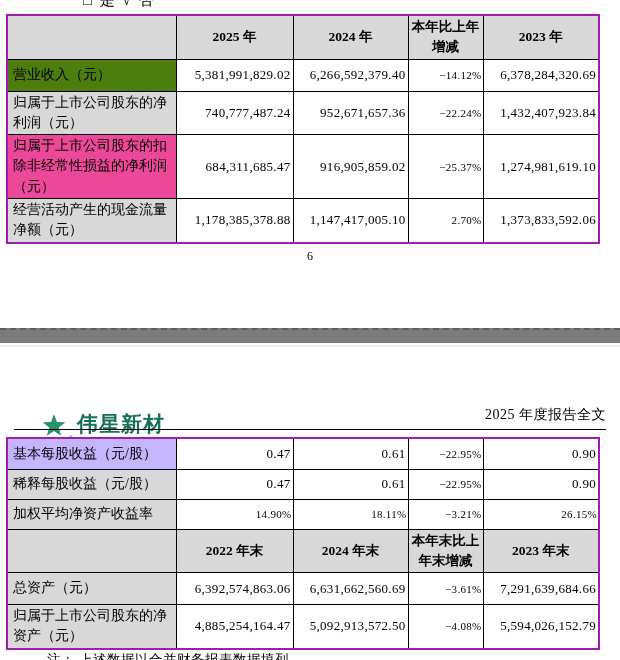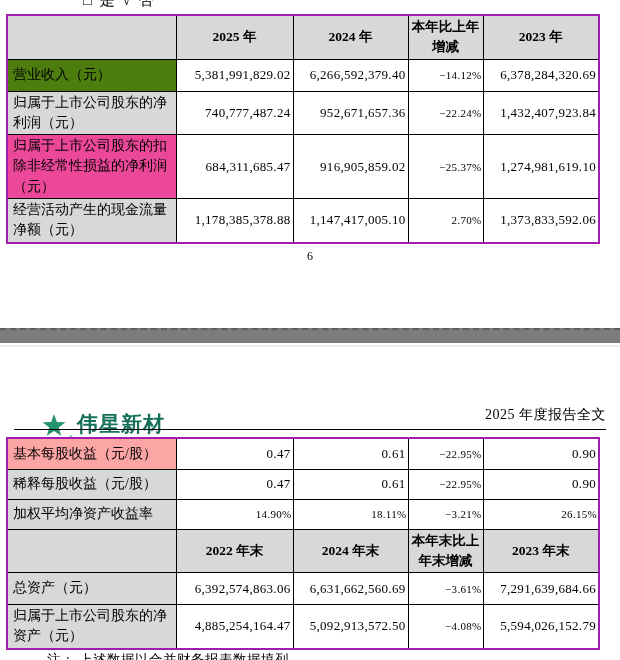--- a/index.html
+++ b/index.html
@@ -161,21 +161,21 @@
 <table class="doc-table" id="balance-table">
   <colgroup>
       <col class="c0">
       <col class="c1">
       <col class="c2">
       <col class="c3">
       <col class="c4">
     </colgroup>
   <tbody>
       <tr class="h31">
-    <td class="lbl" style="background: #fca5a5;">基本每股收益（元/股）</td>
+    <td class="lbl" style="background: #c4b5fd;">基本每股收益（元/股）</td>
     <td class="num">0.47</td>
     <td class="num">0.61</td>
     <td class="pct">−22.95%</td>
     <td class="num">0.90</td>
   </tr>
   <tr class="h30">
     <td class="lbl" style="background: rgb(216, 216, 216);">稀释每股收益（元/股）</td>
     <td class="num">0.47</td>
     <td class="num">0.61</td>
     <td class="pct">−22.95%</td>

